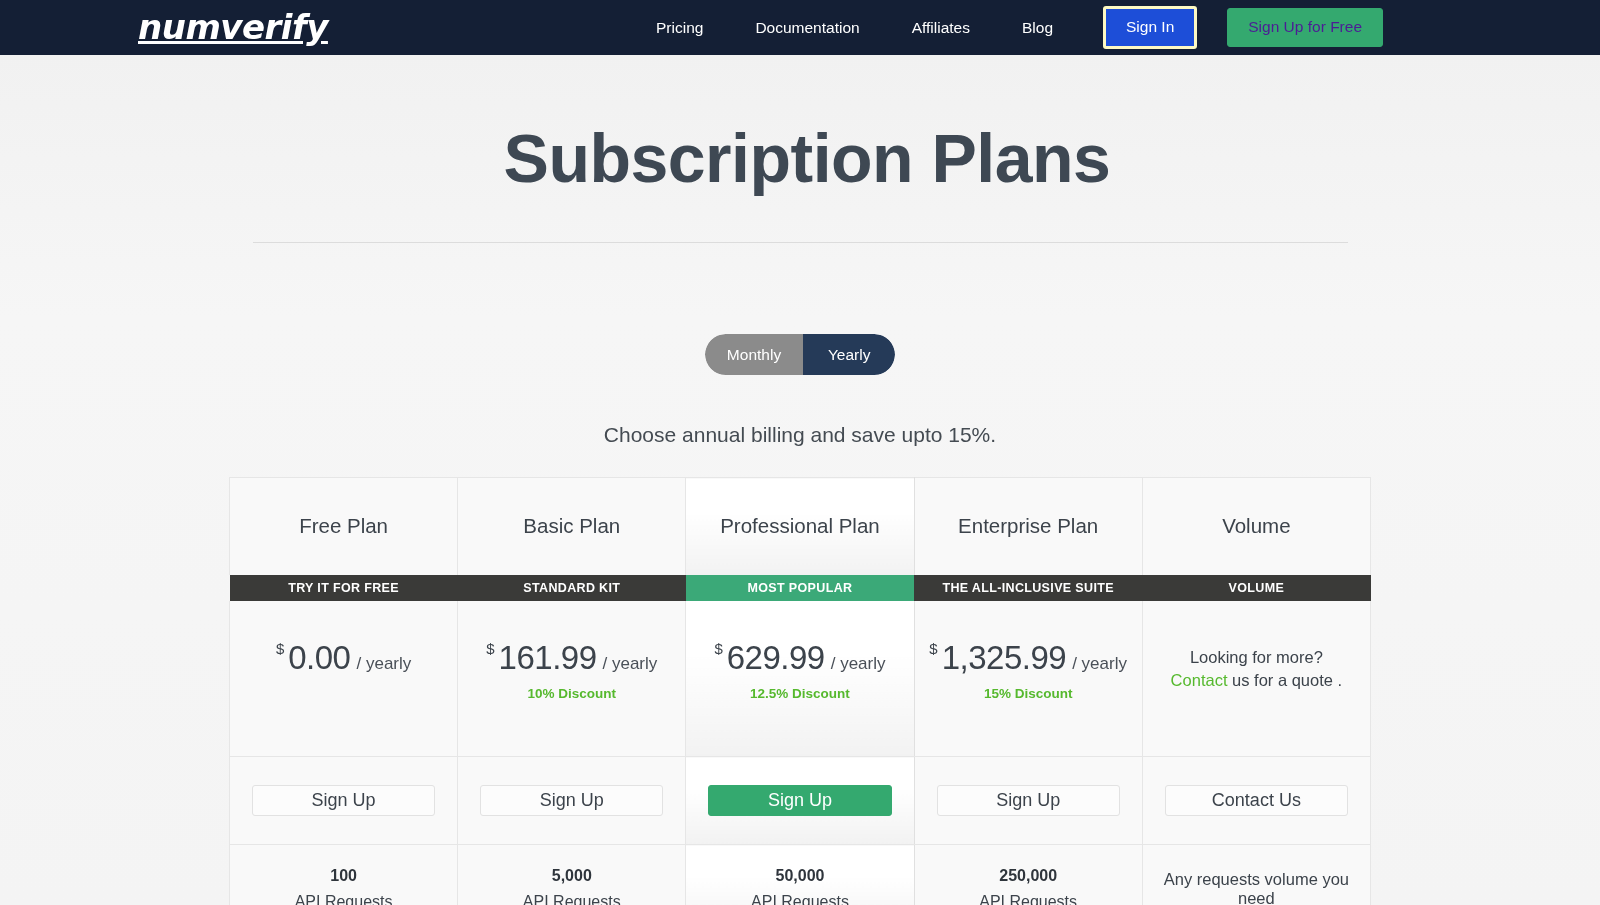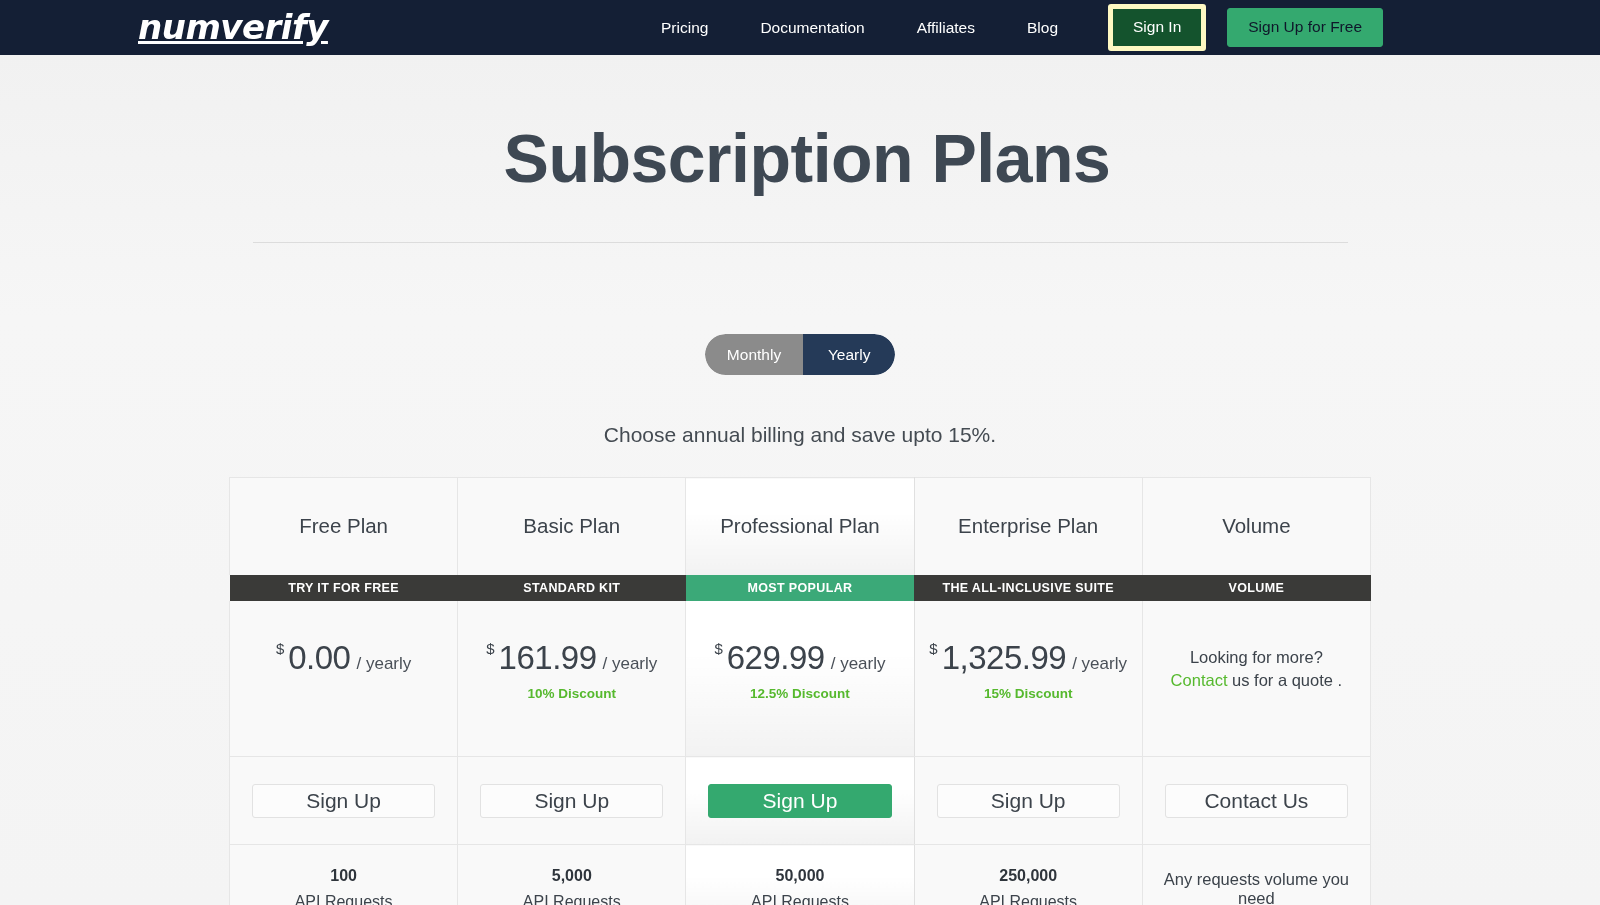--- a/index.html
+++ b/index.html
@@ -53,29 +53,29 @@
   .nav-btn {
     font-size: 15.5px;
     border-radius: 3px;
     padding: 9px 20px;
     white-space: nowrap;
     cursor: pointer;
     line-height: 1.2;
   }
   .btn-signin {
     color: #ffffff;
-    background: #14532d;
-    border: 5px solid #fef9c3;
+    background: #1d4ed8;
+    border: 3px solid #fef9c3;
     margin-left: 18px;
   }
   .btn-signup {
-    color: #0f172a;
+    color: #4c1d95;
     background: #34a96f;
     border: 1px solid #34a96f;
-    margin-left: 9px;
+    margin-left: 18px;
   }
 
   
   .page-title {
     text-align: center;
     font-size: 68px;
     font-weight: 700;
     color: #3e4853;
     margin-top: 64px;
     letter-spacing: -0.5px;
@@ -227,21 +227,21 @@
 
   
   .row-cta td {
     height: 88px;
     padding: 0 22px;
   }
   .cta-btn {
     display: block;
     width: 100%;
     padding: 4px 0;
-    font-size: 21px;
+    font-size: 18px;
     border-radius: 3px;
     cursor: pointer;
     background: #fcfcfc;
     border: 1px solid #e2e2e2;
     color: #3c434b;
     text-align: center;
   }
   .cta-btn.primary {
     background: #34a96f;
     border-color: #34a96f;

